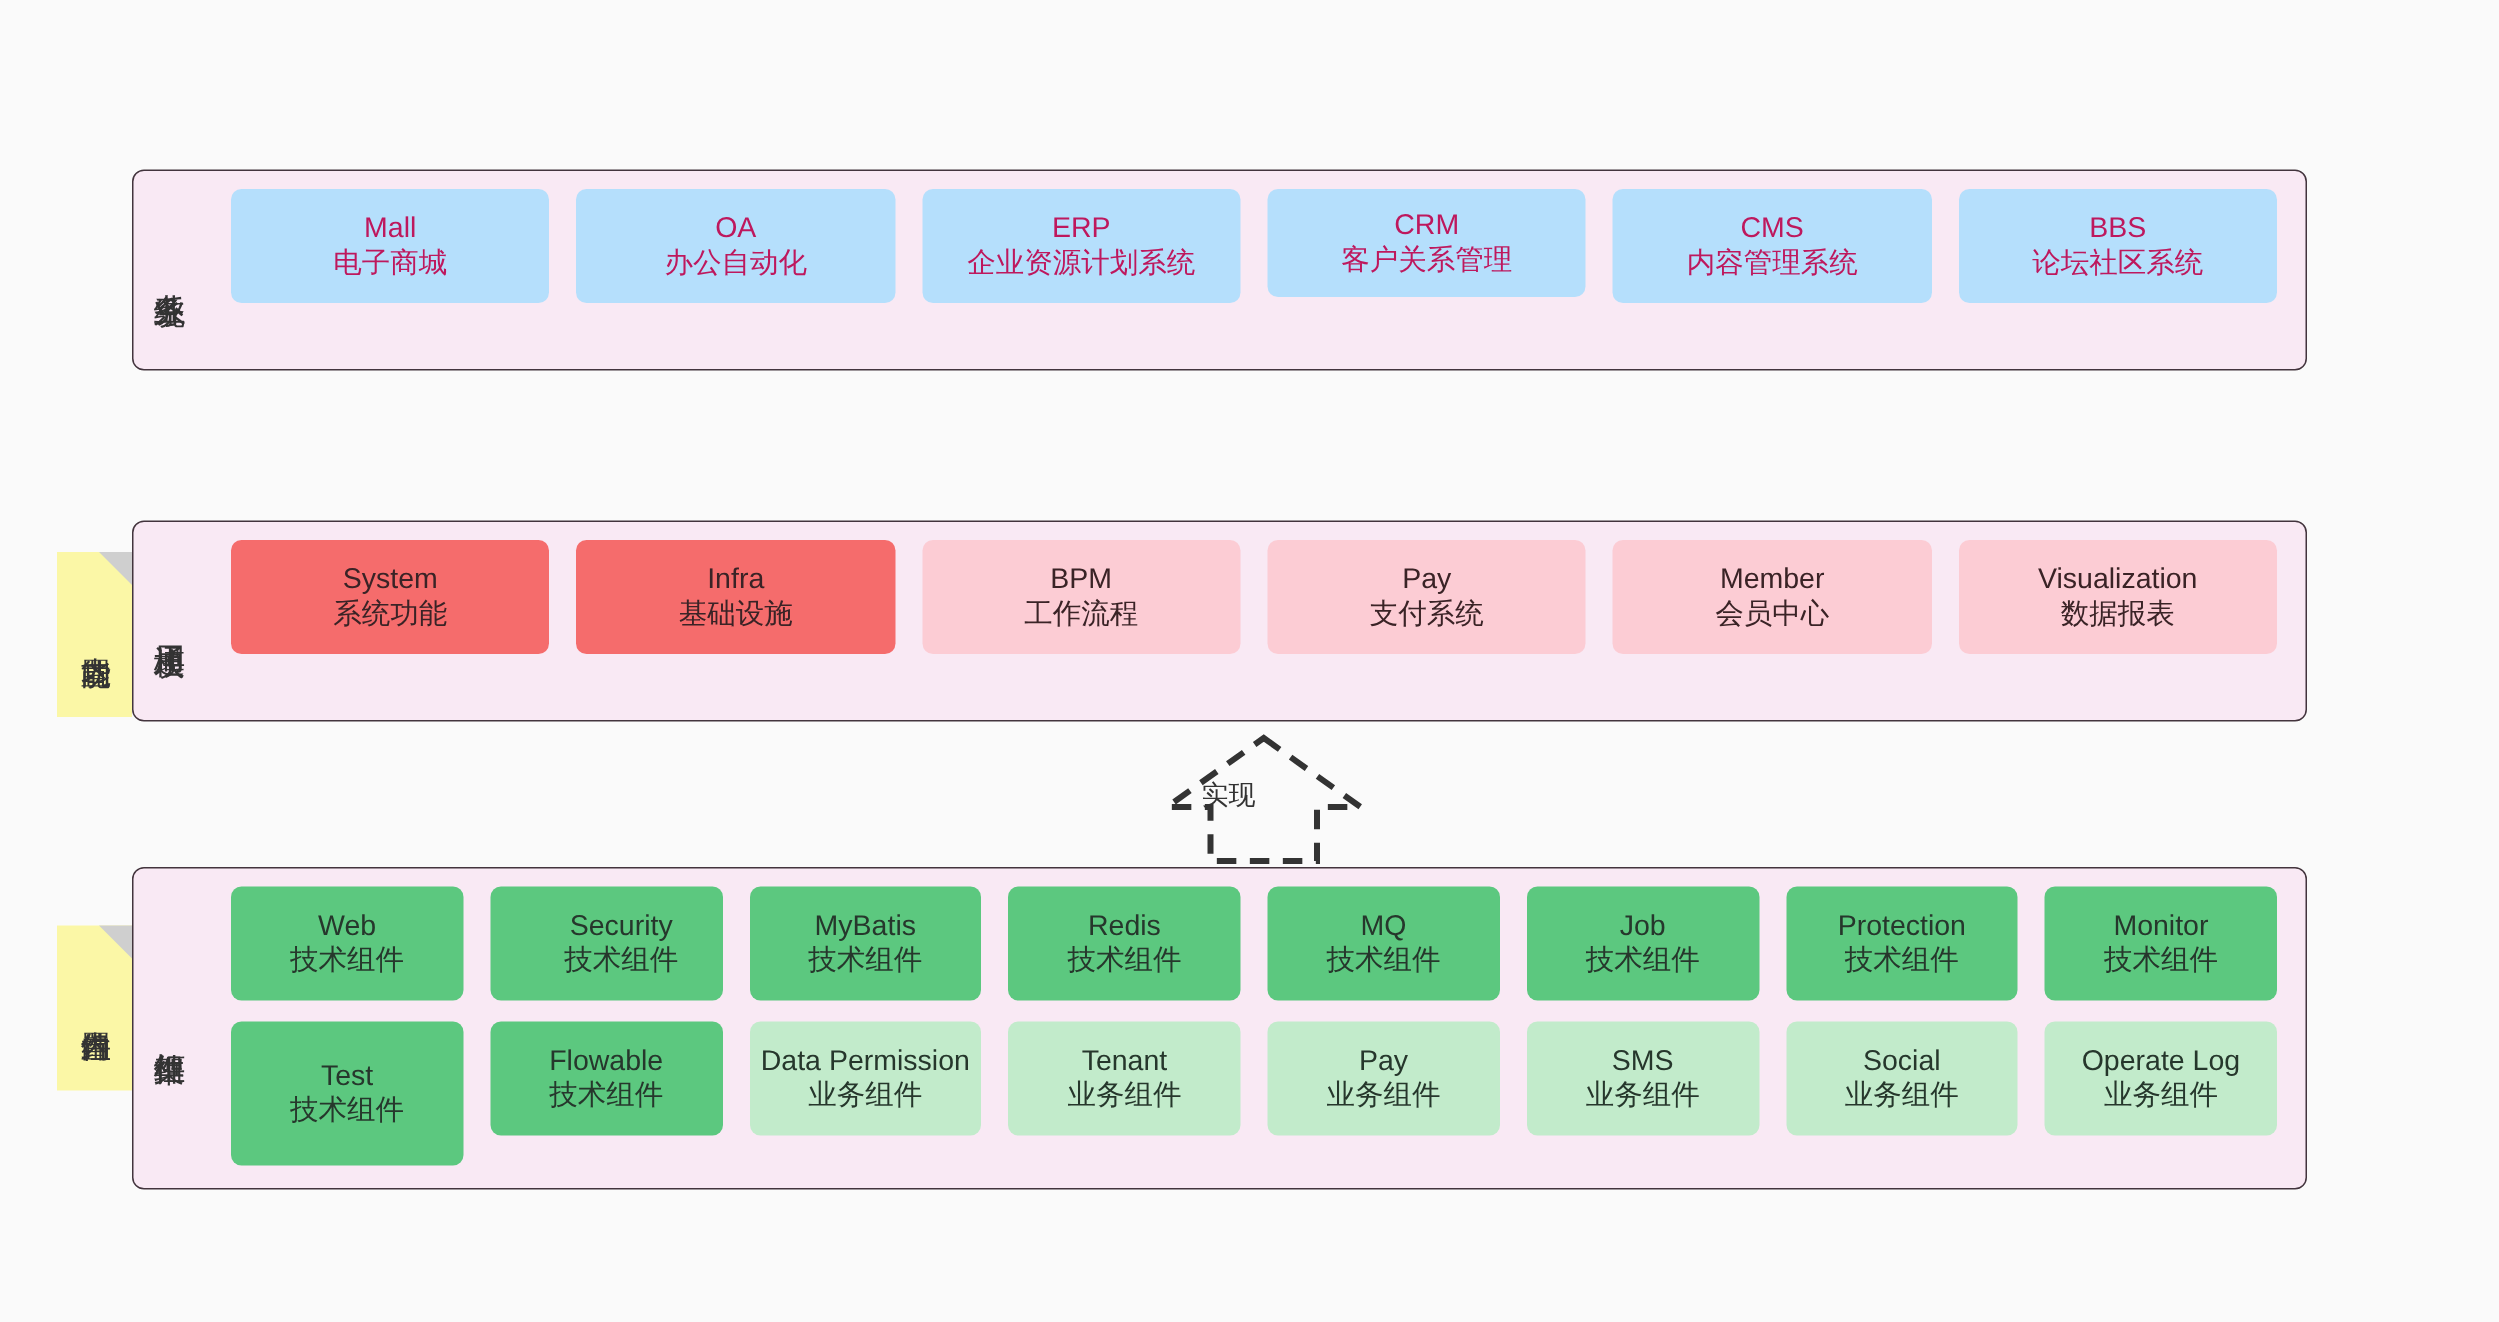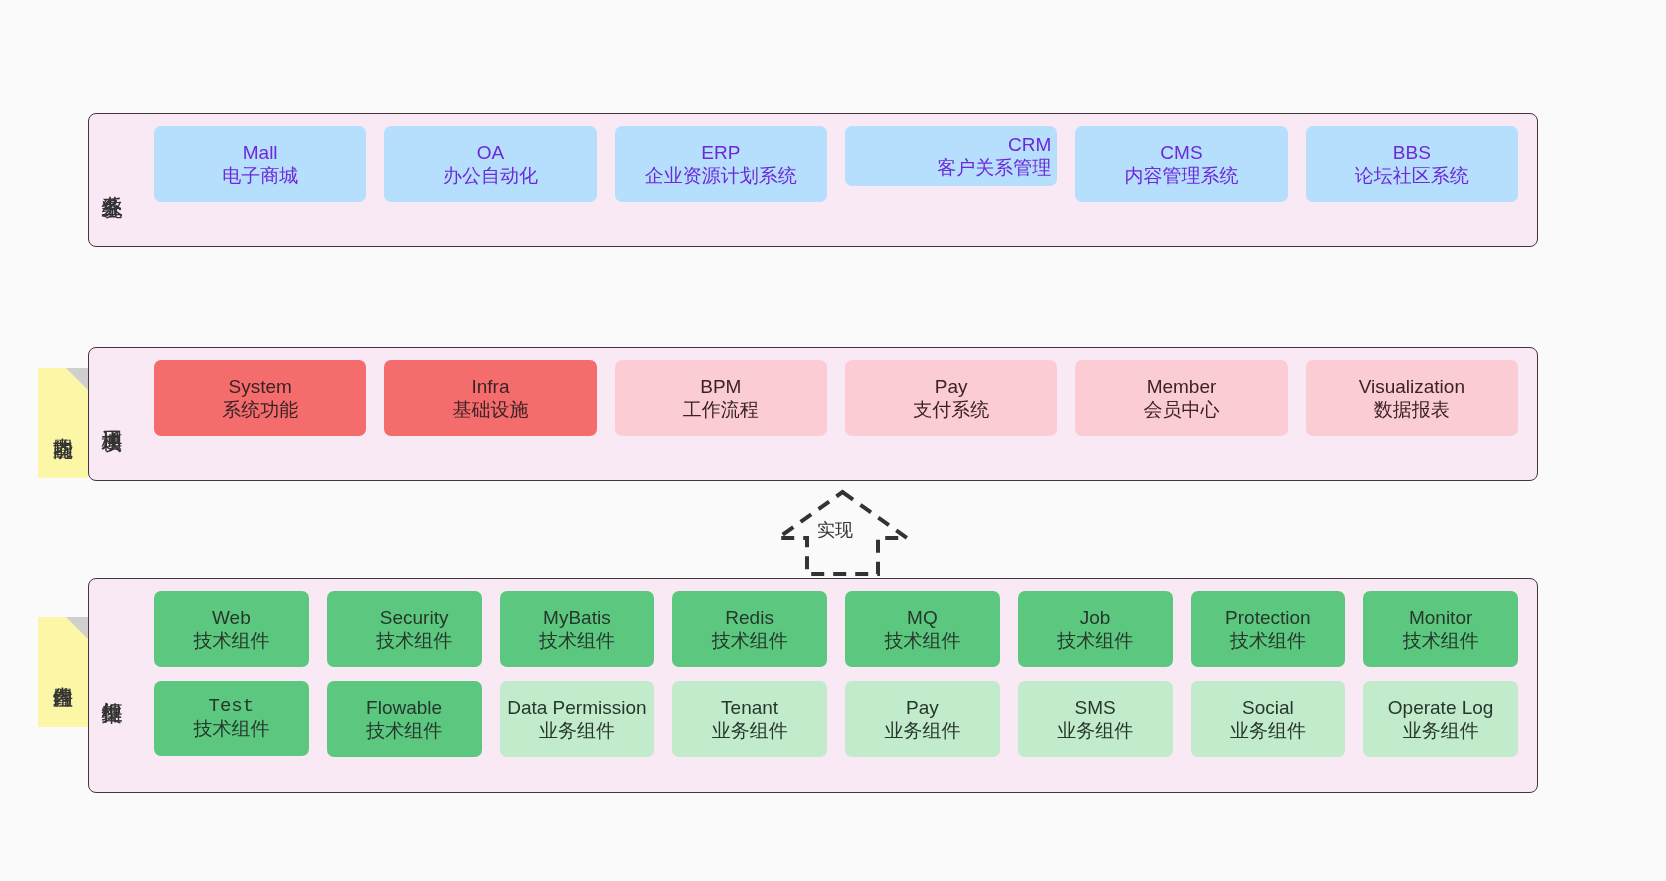--- a/index.html
+++ b/index.html
@@ -85,21 +85,21 @@
     font-size: 19px;
     line-height: 1.22;
     color: #2f3b33;
     padding: 4px 6px;
     box-sizing: border-box;
   }
   .node .l1 { display: block; }
   .node .l2 { display: block; }
 
   
-  .c-blue       { background: #b5dffc; color: #6d28d9; }
+  .c-blue       { background: #b5dffc; color: #be185d; }
   .c-red        { background: #f56c6c; color: #3a2326; }
   .c-pink       { background: #fcccd4; color: #3a2326; }
   .c-green      { background: #5cc87f; color: #26372c; }
   .c-lightgreen { background: #c2ebcb; color: #26372c; }
 
   
   .note {
     position: absolute;
     background: #fbf7a6;
     color: #333;
@@ -158,21 +158,21 @@
               <span class="l2">办公自动化</span>
             </div>
           </div>
           <div class="node-cell">
             <div class="node c-blue" style="height: 76px;">
               <span class="l1">ERP</span>
               <span class="l2">企业资源计划系统</span>
             </div>
           </div>
           <div class="node-cell">
-            <div class="node c-blue" style="height: 60px; align-items: flex-end;">
+            <div class="node c-blue" style="height: 72px;">
               <span class="l1">CRM</span>
               <span class="l2">客户关系管理</span>
             </div>
           </div>
           <div class="node-cell">
             <div class="node c-blue" style="height: 76px;">
               <span class="l1">CMS</span>
               <span class="l2">内容管理系统</span>
             </div>
           </div>
@@ -233,21 +233,21 @@
             </div>
           </div>
         </div>
     </div>
   </div>
 
   <div class="arrow" style="left:770px; top:484px; width:145px; height:96px;">
     <svg width="145" height="96" viewBox="0 0 145 96">
       <path d="M 72.5 8 L 137 54 L 108 54 L 108 90 L 37 90 L 37 54 L 8 54 Z" fill="none" stroke="#333333" stroke-width="4" stroke-dasharray="13 9" stroke-linejoin="miter"></path>
     </svg>
-    <span class="arrow-label" style="left:47px; top:34px;">实现</span>
+    <span class="arrow-label" style="left:31px; top:34px;">实现</span>
   </div>
 
   <div class="note" style="left:38px; top:617px; width:50px; height:110px;">
     <span class="fold"></span>
     <span>内置组件</span>
   </div>
 
   <div class="layer" id="layer-framework" style="left:88px; top:578px; width:1450px; height:215px;">
     <div class="layer-title">框架组件</div>
     <div class="layer-body">
@@ -297,21 +297,21 @@
             </div>
             <div class="node-cell">
               <div class="node c-green" style="height: 76px;">
                 <span class="l1">Monitor</span>
                 <span class="l2">技术组件</span>
               </div>
             </div>
           </div>
         <div class="node-row" id="framework-row2">
             <div class="node-cell">
-              <div class="node c-green" style="height: 75px; font-family: Liberation Mono, monospace;">
+              <div class="node c-green" style="height: 96px;">
                 <span class="l1">Test</span>
                 <span class="l2">技术组件</span>
               </div>
             </div>
             <div class="node-cell">
               <div class="node c-green" style="height: 76px;">
                 <span class="l1">Flowable</span>
                 <span class="l2">技术组件</span>
               </div>
             </div>

